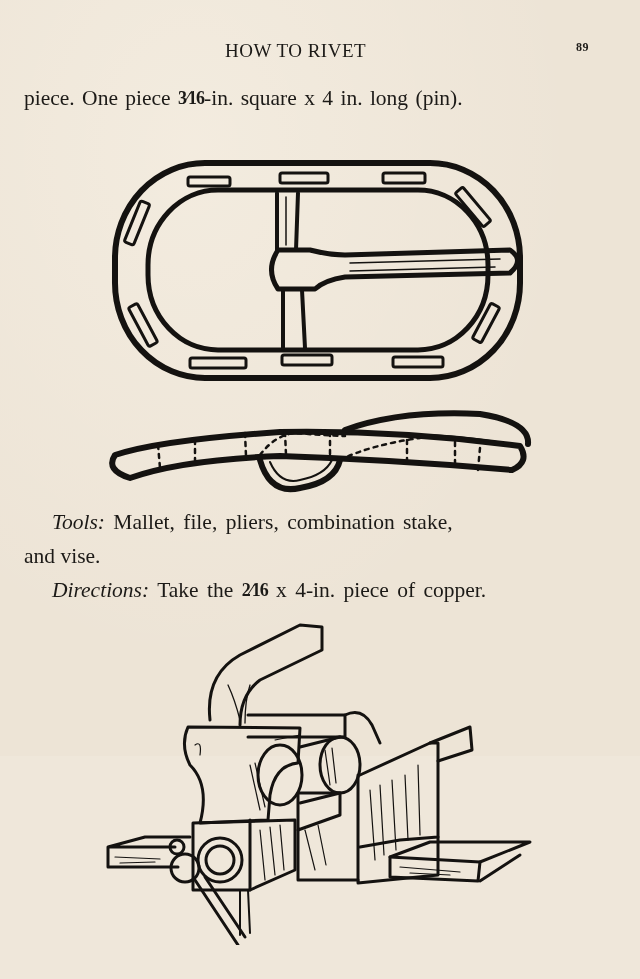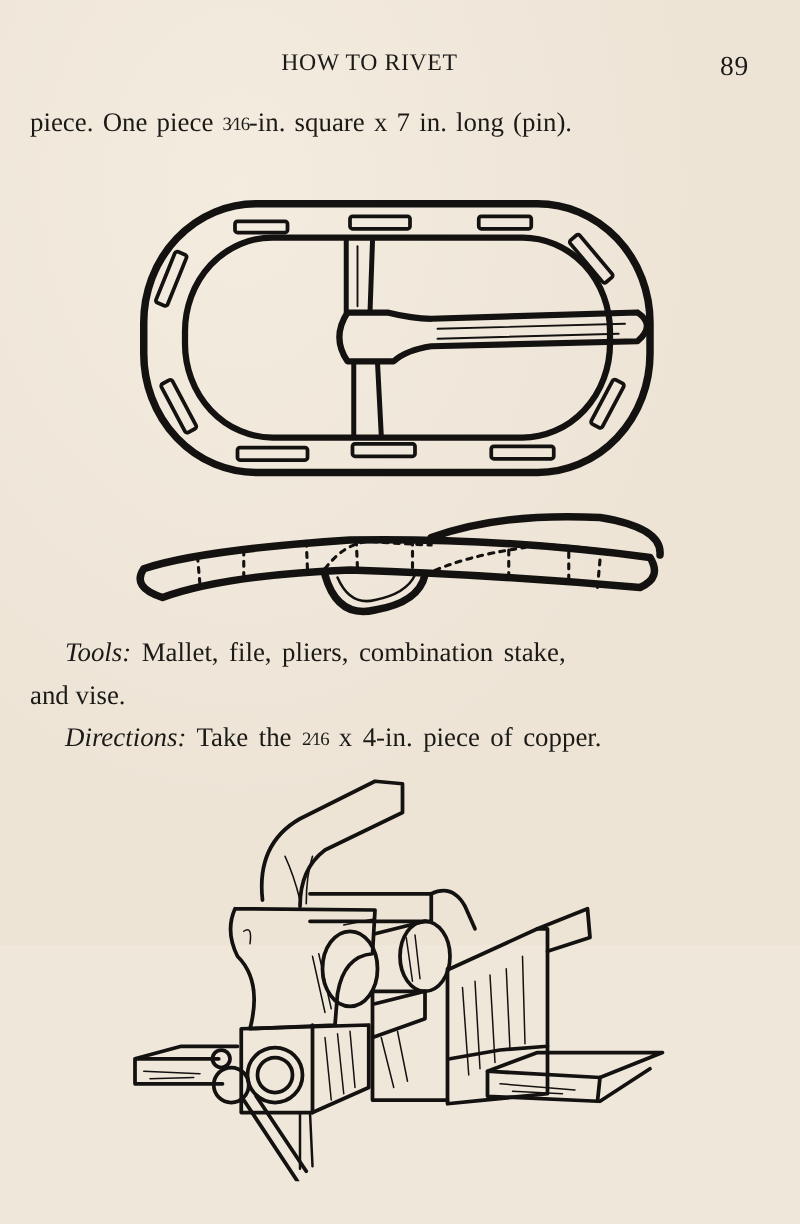--- a/index.html
+++ b/index.html
@@ -15,46 +15,46 @@
     background:
       radial-gradient(ellipse at 30% 20%, rgba(255,250,240,0.35), rgba(0,0,0,0) 60%),
       #ede4d6;
   }
   .running-head {
     position:absolute; top:40px; left:0; width:640px; height:24px;
     font-family:"Liberation Serif", serif;
     font-size:19px; letter-spacing:0.5px;
   }
   .running-title { position:absolute; left:225px; top:0; }
-  .page-number { position:absolute; left:576px; top:0; font-weight:normal; font-size:22px;text-align:right; }
+  .page-number { position:absolute; left:576px; top:0; font-weight:bold; font-size:12px;text-align:right; }
   .text {
     position:absolute; font-family:"Liberation Serif", serif;
     font-size:21.5px; line-height:32px; white-space:nowrap;
   }
   .line1 { left:24px; top:82px; word-spacing:2px; }
   .line2 { left:24px; top:114px; }
   .line3 { left:52px; top:506px; word-spacing:3px; }
   .line4 { left:24px; top:540px; }
   .line5 { left:52px; top:574px; word-spacing:3px; }
   .ital { font-style:italic; }
-  .frac { font-size:15px; vertical-align:1px; letter-spacing:-1px; }
+  .frac { font-size:18px; vertical-align:1px; letter-spacing:-1px;font-weight:bold; }
   svg { position:absolute; }
   .ink { stroke:#141210; fill:none; stroke-linecap:round; stroke-linejoin:round; }
 </style>
 </head>
 <body>
 
 <div class="page">
 
   <div class="running-head">
     <span class="running-title">HOW TO RIVET</span>
     <span class="page-number">89</span>
   </div>
 
-  <div class="text line1"><span>piece.   One piece </span><span class="frac">3⁄16</span><span>-in.  square  x  7 in. long (pin).</span></div>
+  <div class="text line1"><span>piece.   One piece </span><span class="frac">3⁄16</span><span>-in.  square  x  4 in. long (pin).</span></div>
 
   <svg width="440" height="240" style="left:100px;top:155px" viewBox="0 0 440 240">
     <g class="ink">
 
       <rect x="15" y="8" width="405" height="215" rx="90" ry="95" stroke-width="6"></rect>
 
       <rect x="48" y="35" width="340" height="160" rx="70" ry="75" stroke-width="5"></rect>
 
       <rect x="88" y="22" width="42" height="9" rx="2" stroke-width="3"></rect>
       <rect x="180" y="18" width="48" height="10" rx="2" stroke-width="3"></rect>

